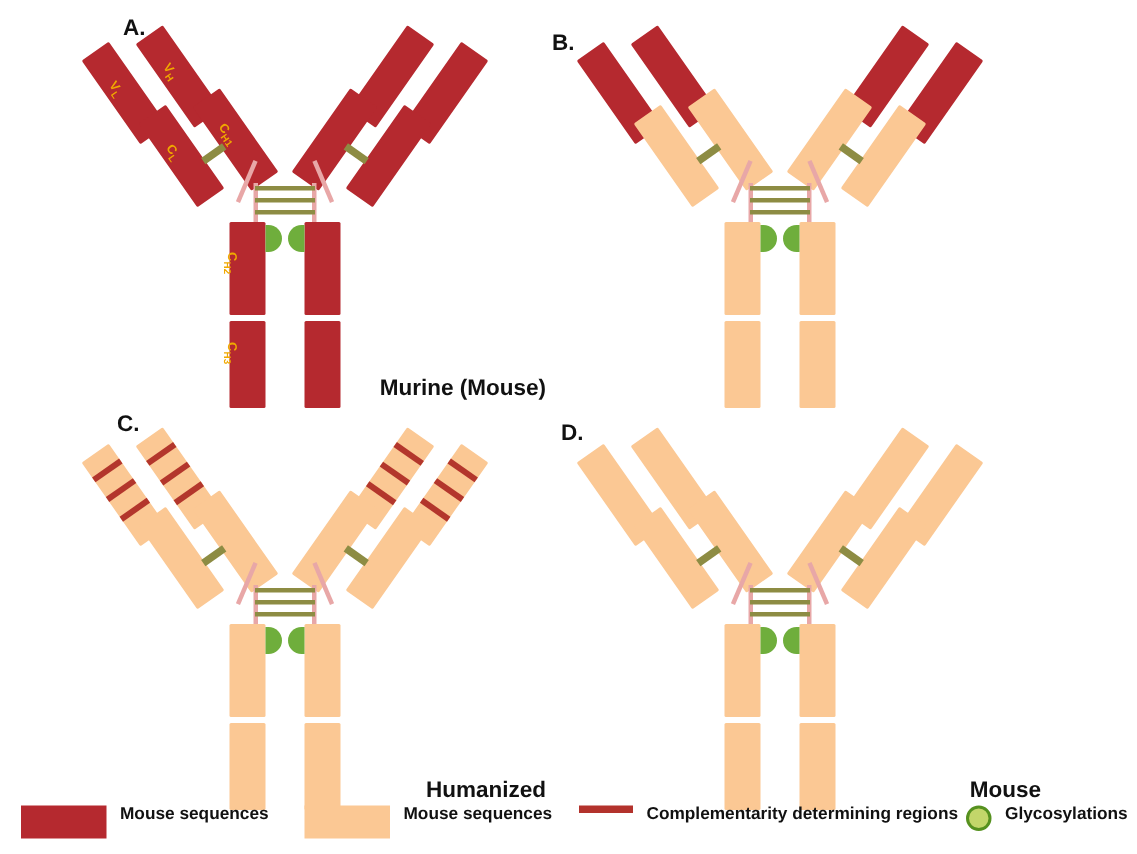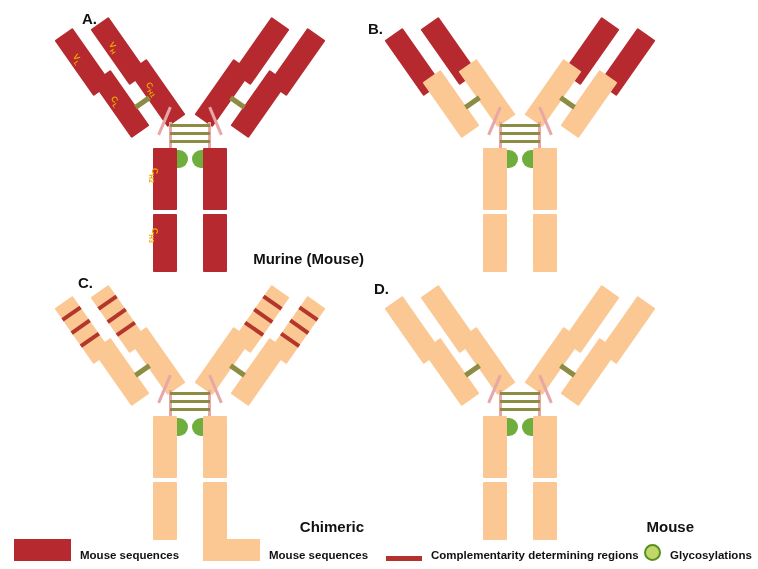--- a/index.html
+++ b/index.html
@@ -36,21 +36,21 @@
   
   .dlabel{
     position:absolute;color:#f0a800;font-weight:bold;font-size:8.5px;
     white-space:nowrap;transform-origin:left top;
     letter-spacing:0.2px;
   }
   .dlabel sub{font-size:6.5px;}
 
   
   .legend{position:absolute;left:0;top:531px;width:758px;height:38px;}
-  .lg-item{position:absolute;display:flex;align-items:flex-end;height:24px;}
+  .lg-item{position:absolute;display:flex;align-items:flex-start;height:24px;}
   .lg-swatch{width:57px;height:22px;flex:0 0 auto;}
   .lg-bar{width:36px;height:5px;background:#b3322c;flex:0 0 auto;}
   .lg-circle{
     width:13px;height:13px;border-radius:50%;
     background:#c3d66a;border:2px solid #56911f;flex:0 0 auto;
   }
   .lg-text{
     margin-left:9px;font-size:11.5px;font-weight:bold;color:#111111;
     white-space:nowrap;
   }
@@ -172,21 +172,21 @@
       <div class="ss" style="left:146px;top:128px;width:40px;height:3px;"></div>
       <div class="ss" style="left:146px;top:136px;width:40px;height:3px;"></div>
 
       <div class="dom peach" style="left:129px;top:144px;width:24px;height:62px;"></div>
       <div class="dom peach" style="left:179px;top:144px;width:24px;height:62px;"></div>
       <div class="dom peach" style="left:129px;top:210px;width:24px;height:58px;"></div>
       <div class="dom peach" style="left:179px;top:210px;width:24px;height:58px;"></div>
       <div class="glyco-half" style="left:153px;top:146px;width:11px;height:18px;border-radius:0 11px 11px 0;"></div>
       <div class="glyco-half" style="left:168px;top:146px;width:11px;height:18px;border-radius:11px 0 0 11px;"></div>
     </div>
-    <div class="panel-caption" style="left:0px;top:246px;">Chimeric</div>
+    <div class="panel-caption" style="left:0px;top:246px;">Humanized</div>
   </div>
 
   <div class="panel" style="left:354px;top:272px;">
     <div class="panel-label" style="left:20px;top:8px;">D.</div>
     <div class="ab">
       <div class="dom peach" style="left:48px;top:24px;width:22px;height:68px;transform:rotate(-35deg);"></div>
       <div class="dom peach" style="left:84px;top:13px;width:22px;height:68px;transform:rotate(-35deg);"></div>
       <div class="dom peach" style="left:86px;top:66px;width:22px;height:68px;transform:rotate(-35deg);"></div>
       <div class="dom peach" style="left:122px;top:55px;width:22px;height:68px;transform:rotate(-35deg);"></div>
       <div class="ss" style="left:110px;top:96px;width:17px;height:5px;transform:rotate(-35deg);"></div>

